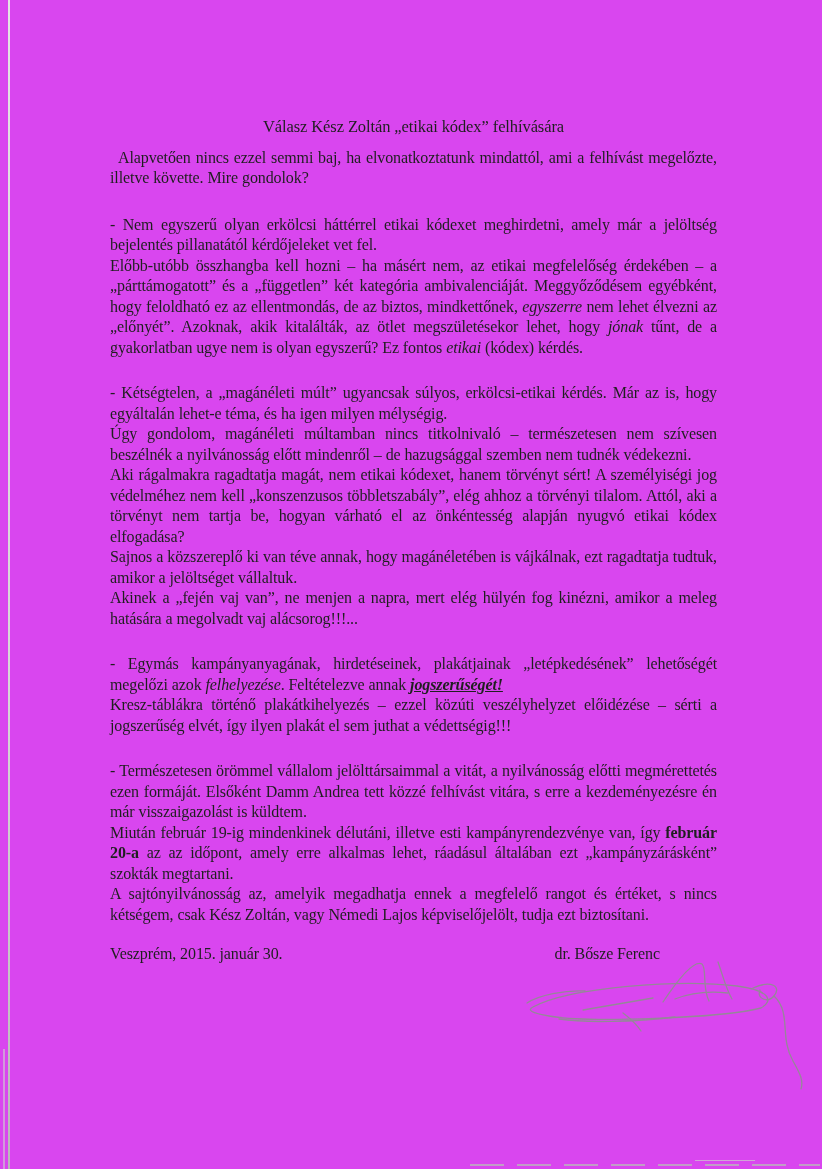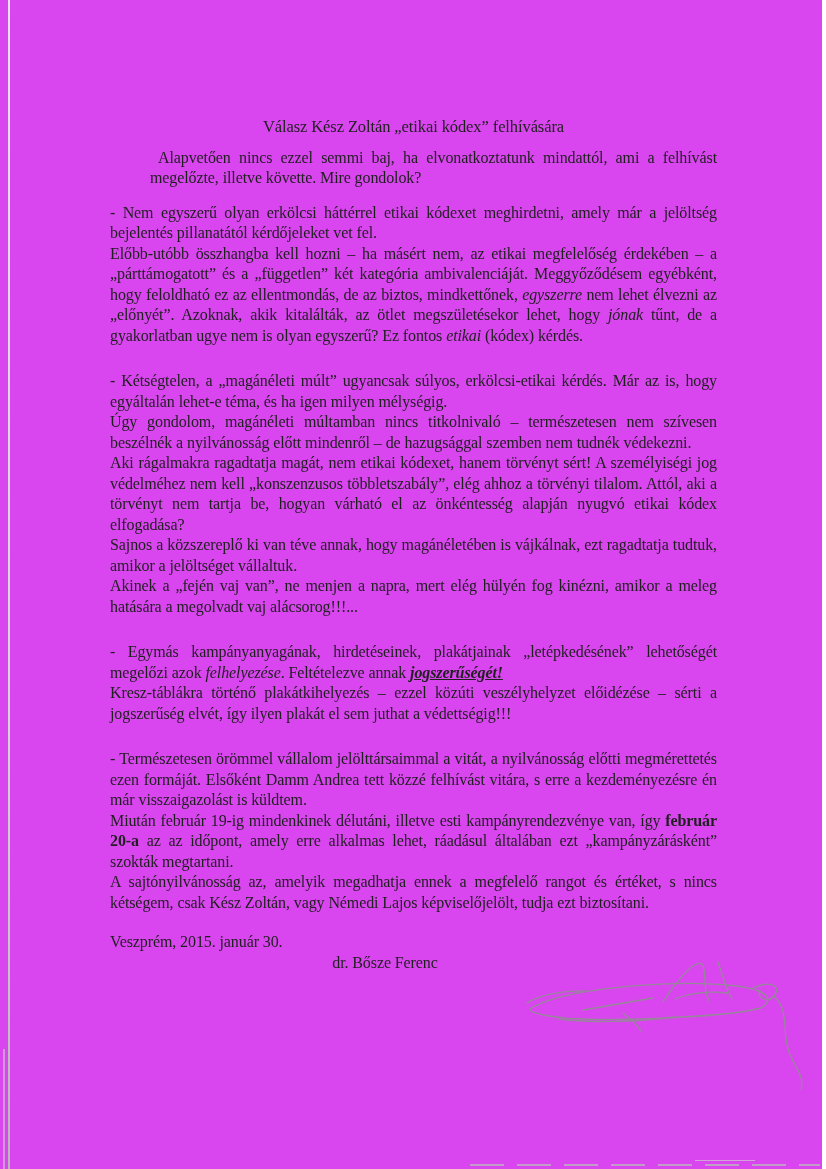--- a/index.html
+++ b/index.html
@@ -29,30 +29,29 @@
   .content {
     position:absolute; left:110px; top:117px; width:607px;
     font-size:16px; line-height:20.5px; text-align:justify;
     letter-spacing:-0.1px;
   }
   .title {
     font-size:16.5px; font-weight:normal; text-align:center;
     margin:0 0 10px 0; line-height:20.5px;
   }
   p { margin:0; }
-  .indent-first { text-indent:8px;margin-left:40px; }
-  .gap-sm { margin-top:14px; }
+  .indent-first { text-indent:8px; }
+  .gap-sm { margin-top:26px; }
   .gap    { margin-top:25px; }
   .em  { font-style:italic; }
   .bi  { font-style:italic; font-weight:bold;text-decoration:underline; }
   .b   { font-weight:bold; }
   .footer-row {
     margin-top:19px; display:flex; justify-content:space-between;
     text-align:left;
-    flex-direction:column;
   }
   .signer { padding-right:57px;text-align:center; }
   .signature {
     position:absolute; left:525px; top:953px; width:280px; height:145px;
     pointer-events:none;
   }
   .signature svg { width:100%; height:100%; }
 </style>
 </head>
 <body>

